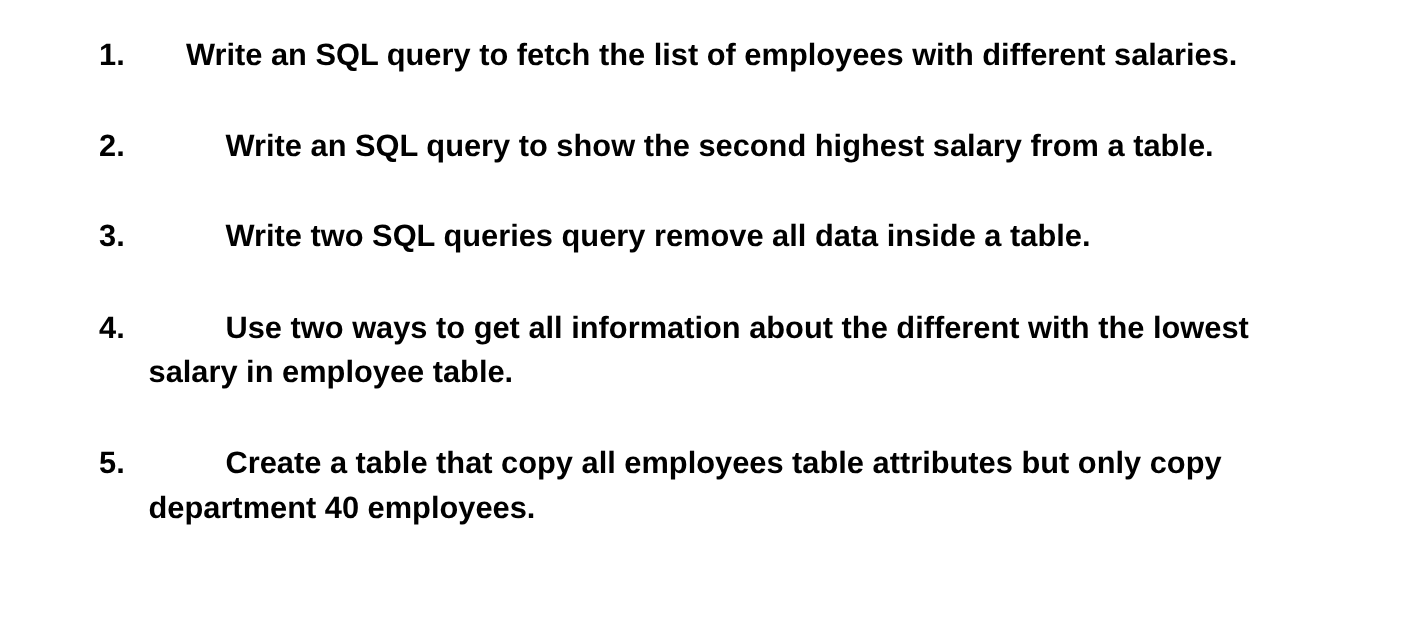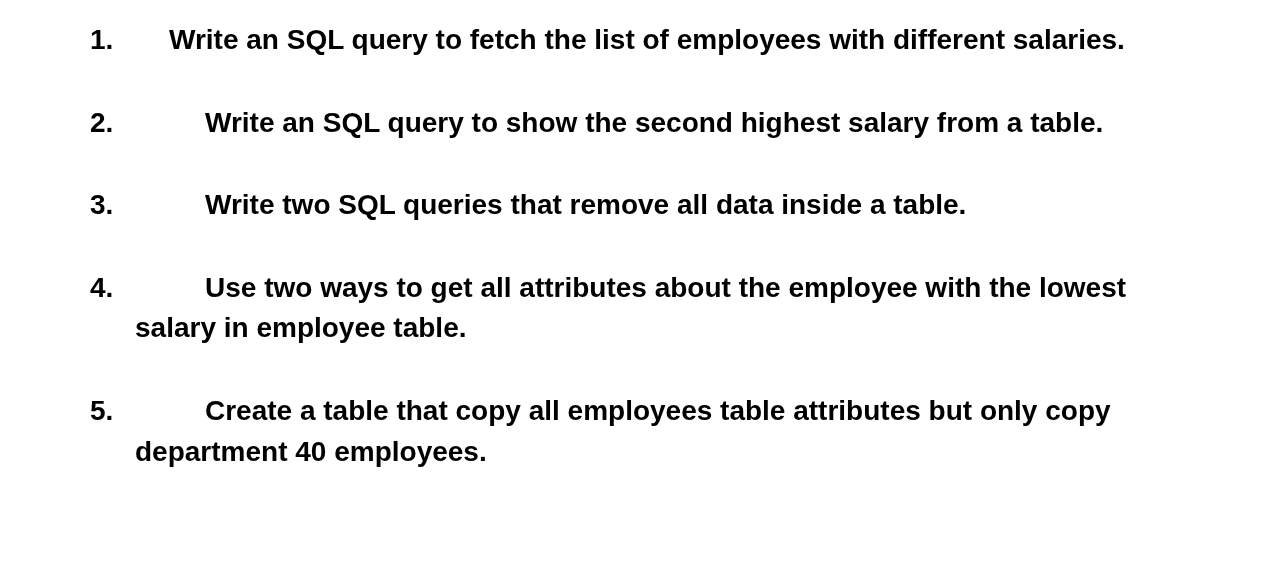--- a/index.html
+++ b/index.html
@@ -25,20 +25,21 @@
       position: relative;
       padding-left: 45px;
     }
     .question-number {
       position: absolute;
       left: 0;
       top: 0;
     }
     .question-text {
       display: block;
+      margin-top: 10px;
     }
     .indent-1 {
       text-indent: 34px;
     }
     .indent-2 {
       text-indent: 70px;
     }
   </style>
 </head>
 <body>
@@ -47,23 +48,23 @@
   <li class="question-item">
     <span class="question-number">1.</span>
     <span class="question-text indent-1">Write an SQL query to fetch the list of employees with different salaries.</span>
   </li>
   <li class="question-item">
     <span class="question-number">2.</span>
     <span class="question-text indent-2">Write an SQL query to show the second highest salary from a table.</span>
   </li>
   <li class="question-item">
     <span class="question-number">3.</span>
-    <span class="question-text indent-2">Write two SQL queries that remove all data inside a table.</span>
+    <span class="question-text indent-2">Write two SQL queries query remove all data inside a table.</span>
   </li>
   <li class="question-item">
     <span class="question-number">4.</span>
-    <span class="question-text indent-2">Use two ways to get all attributes about the employee with the lowest salary in employee table.</span>
+    <span class="question-text indent-2">Use two ways to get all information about the different with the lowest salary in employee table.</span>
   </li>
   <li class="question-item">
     <span class="question-number">5.</span>
     <span class="question-text indent-2">Create a table that copy all employees table attributes but only copy department 40 employees.</span>
   </li>
 </ol>
 
 </body></html>

